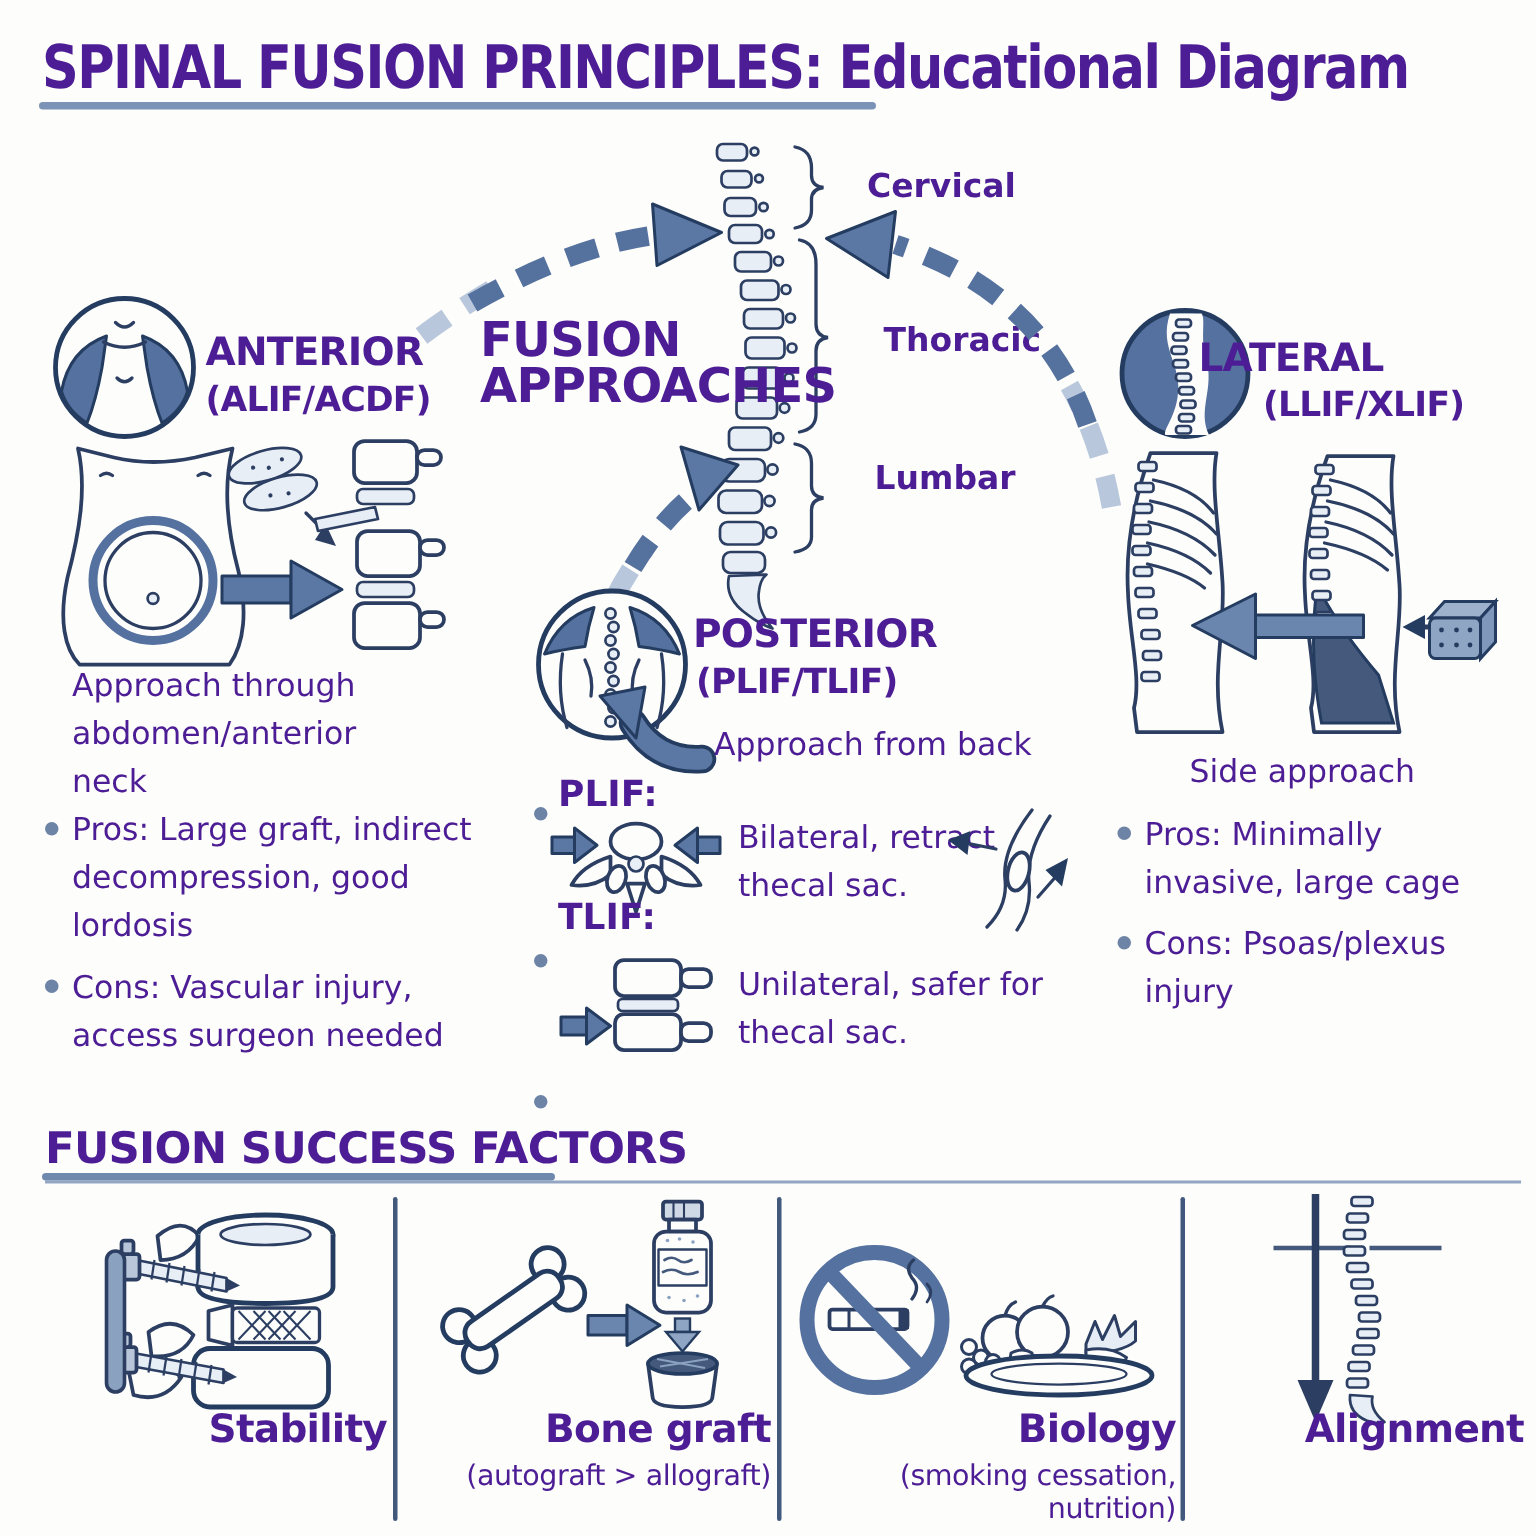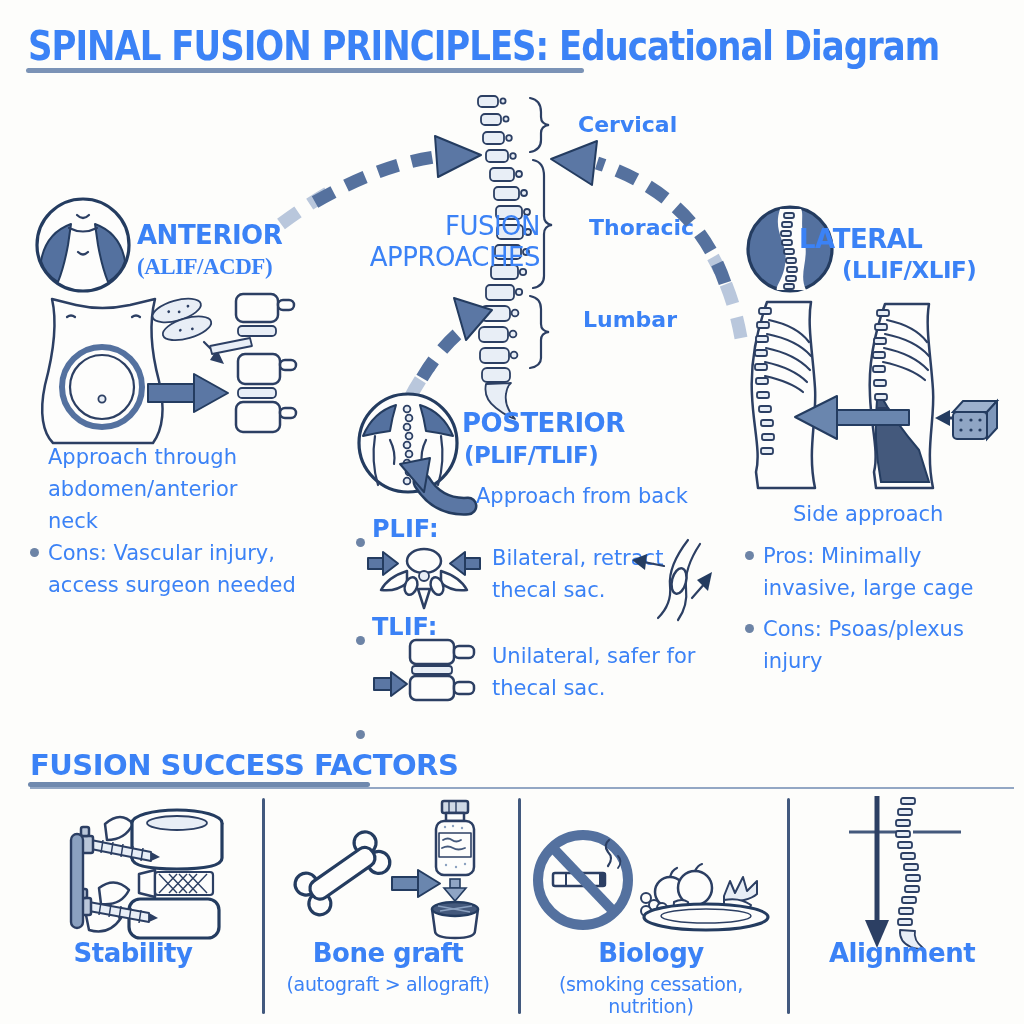--- a/index.html
+++ b/index.html
@@ -1,33 +1,33 @@
 <!DOCTYPE html>
 <html><head>
 <meta charset="utf-8">
 <style>
   html,body{margin:0;padding:0;background:#e9e9e6;}
   .page{position:relative;width:1024px;height:1024px;background:#fdfdfb;overflow:hidden;
-        font-family:"DejaVu Sans","Liberation Sans",sans-serif;color:#3b82f6;}
+        font-family:"DejaVu Sans","Liberation Sans",sans-serif;color:#4c1d95;}
   .abs{position:absolute;}
   
   .title{font-size:34px;font-weight:700;letter-spacing:-1px;white-space:nowrap;
          transform:scaleY(1.18);transform-origin:left top;}
   .rule{background:#7b93b6;border-radius:3px;}
   .thinrule{background:#93a7c4;}
   .h2{font-size:26px;font-weight:700;letter-spacing:-0.5px;white-space:nowrap;}
   .h2s{font-size:23px;font-weight:600;letter-spacing:-0.5px;white-space:nowrap;}
   .body{font-size:21px;line-height:32px;font-weight:500;}
   .nowrap{white-space:nowrap;}
-  .centerlbl{font-size:26px;font-weight:400;line-height:31px;text-align:right;letter-spacing:-0.5px;}
+  .centerlbl{font-size:32px;font-weight:700;line-height:31px;text-align:left;letter-spacing:-0.5px;}
   .regionlbl{font-size:22px;font-weight:600;white-space:nowrap;margin-left:32px;}
   .bulletrow{display:flex;align-items:flex-start;margin-bottom:9px;}
   .dot{width:9px;height:9px;border-radius:50%;background:#6d84a6;margin:11px 9px 0 0;flex:0 0 9px;}
   .blabel{font-size:24px;font-weight:700;}
-  .factor{text-align:center;}
+  .factor{text-align:right;}
   .ftitle{font-size:26px;font-weight:700;letter-spacing:-0.5px;}
   .fsub{font-size:19px;font-weight:500;margin-top:5px;letter-spacing:-0.3px;}
   .divider{width:3px;background:#42597e;border-radius:2px;}
   
   svg{overflow:visible;}
   .o{stroke:#2c3f63;stroke-width:2.5;fill:#fdfdfc;stroke-linejoin:round;stroke-linecap:round;}
   .o3{stroke:#243c60;stroke-width:3.2;fill:#fdfdfc;stroke-linejoin:round;}
   .ln{stroke:#2c3f63;stroke-width:2.2;fill:none;stroke-linecap:round;}
   .blk{fill:#5b77a4;stroke:#243c60;stroke-width:2;stroke-linejoin:round;}
   .sh{fill:#54719f;stroke:#243c60;stroke-width:2;stroke-linejoin:round;}
@@ -114,21 +114,21 @@
 
   <svg class="abs" style="left:33px;top:195px;" width="100" height="100" viewBox="0 0 100 100">
     <circle class="o3" cx="50" cy="50" r="46"></circle>
     <path class="sh" d="M8,66 Q13,38 38,29 L35,50 Q31,72 25,87 Q12,79 8,66 Z"></path>
     <path class="sh" d="M92,66 Q87,38 62,29 L65,50 Q69,72 75,87 Q88,79 92,66 Z"></path>
     <path class="ln" d="M36,33 Q50,40 64,33"></path>
     <path class="ln" d="M45,57 Q50,62 55,57"></path>
     <path class="ln" d="M44,20 Q50,26 56,20"></path>
   </svg>
   <div class="abs h2" style="left:137px;top:220px;">ANTERIOR</div>
-  <div class="abs h2s" style="left:137px;top:254px;font-family:Liberation Serif, serif;">(ALIF/ACDF)</div>
+  <div class="abs h2s" style="left:137px;top:254px;">(ALIF/ACDF)</div>
 
   <svg class="abs" style="left:22px;top:295px;" width="165" height="150" viewBox="0 0 165 150">
     <path class="o" d="M30,4 C36,30 31,60 23,90 C17,118 21,138 31,148 L131,148 C141,134 143,112 137,86 C129,56 127,28 133,4 L108,10 Q80,16 54,10 Z"></path>
     <path class="ln" d="M45,22 q4,-3 8,0"></path>
       <path class="ln" d="M110,22 q4,-3 8,0"></path>
     <circle cx="80" cy="92" r="40" fill="none" stroke="#54719f" stroke-width="6"></circle>
     <circle class="o" cx="80" cy="92" r="32" style="stroke-width:2.2"></circle>
     <circle class="lt" cx="80" cy="104" r="3.6"></circle>
   </svg>
 
@@ -158,20 +158,24 @@
       <rect class="o" x="140" y="72" width="16" height="10" rx="5"></rect>
       <rect class="lt" x="98" y="100" width="38" height="10" rx="4"></rect>
       <rect class="o" x="96" y="114" width="44" height="30" rx="7"></rect>
       <rect class="o" x="140" y="120" width="16" height="10" rx="5"></rect>
     </g>
   </svg>
 
   <div class="abs body" style="left:48px;top:441px;width:244px;">Approach through abdomen/anterior neck</div>
 
   <div class="abs" style="left:30px;top:537px;width:300px;">
+    <div class="bulletrow">
+      <span class="dot"></span>
+      <span class="body">Pros: Large graft, indirect decompression, good lordosis</span>
+    </div>
     <div class="bulletrow">
       <span class="dot"></span>
       <span class="body">Cons: Vascular injury, access surgeon needed</span>
     </div>
   </div>
 
   <svg class="abs" style="left:355px;top:390px;" width="106" height="106" viewBox="0 0 106 106">
     <circle class="o3" cx="53" cy="53" r="49"></circle>
     <path class="sh" d="M8,46 Q18,22 41,15 Q37,28 35,41 Q20,43 8,46 Z"></path>
     <path class="sh" d="M98,46 Q88,22 65,15 Q69,28 71,41 Q86,43 98,46 Z"></path>
@@ -222,21 +226,21 @@
     <path class="ln" d="M60,4 Q40,30 42,50 Q44,68 30,82"></path>
     <path class="ln" d="M72,8 Q56,32 58,52 Q60,70 50,84"></path>
     <ellipse class="o" cx="51" cy="45" rx="7" ry="13" transform="rotate(14 51 45)"></ellipse>
     <path class="ln" d="M36,30 L16,26"></path>
       <polygon points="4,24 19,18 17,34" fill="#243c60"></polygon>
     <path class="ln" d="M64,62 L78,46"></path>
       <polygon points="84,36 69,44 80,55" fill="#243c60"></polygon>
   </svg>
 
   <span class="abs dot" style="left:356px;top:625px;"></span>
-  <div class="abs blabel" style="left:372px;top:613px;">TLIF:</div>
+  <div class="abs blabel" style="left:372px;top:597px;">TLIF:</div>
 
   <svg class="abs" style="left:374px;top:638px;" width="105" height="66" viewBox="0 0 105 66">
     <rect class="o" x="36" y="2" width="44" height="24" rx="6"></rect>
     <rect class="o" x="80" y="8" width="20" height="12" rx="5"></rect>
     <rect class="lt" x="38" y="28" width="40" height="8" rx="3"></rect>
     <rect class="o" x="36" y="38" width="44" height="24" rx="6"></rect>
     <rect class="o" x="80" y="44" width="20" height="12" rx="5"></rect>
     <rect class="blk" x="0" y="40" width="17" height="12"></rect>
       <polygon class="blk" points="17,34 33,46 17,58"></polygon>
   </svg>

